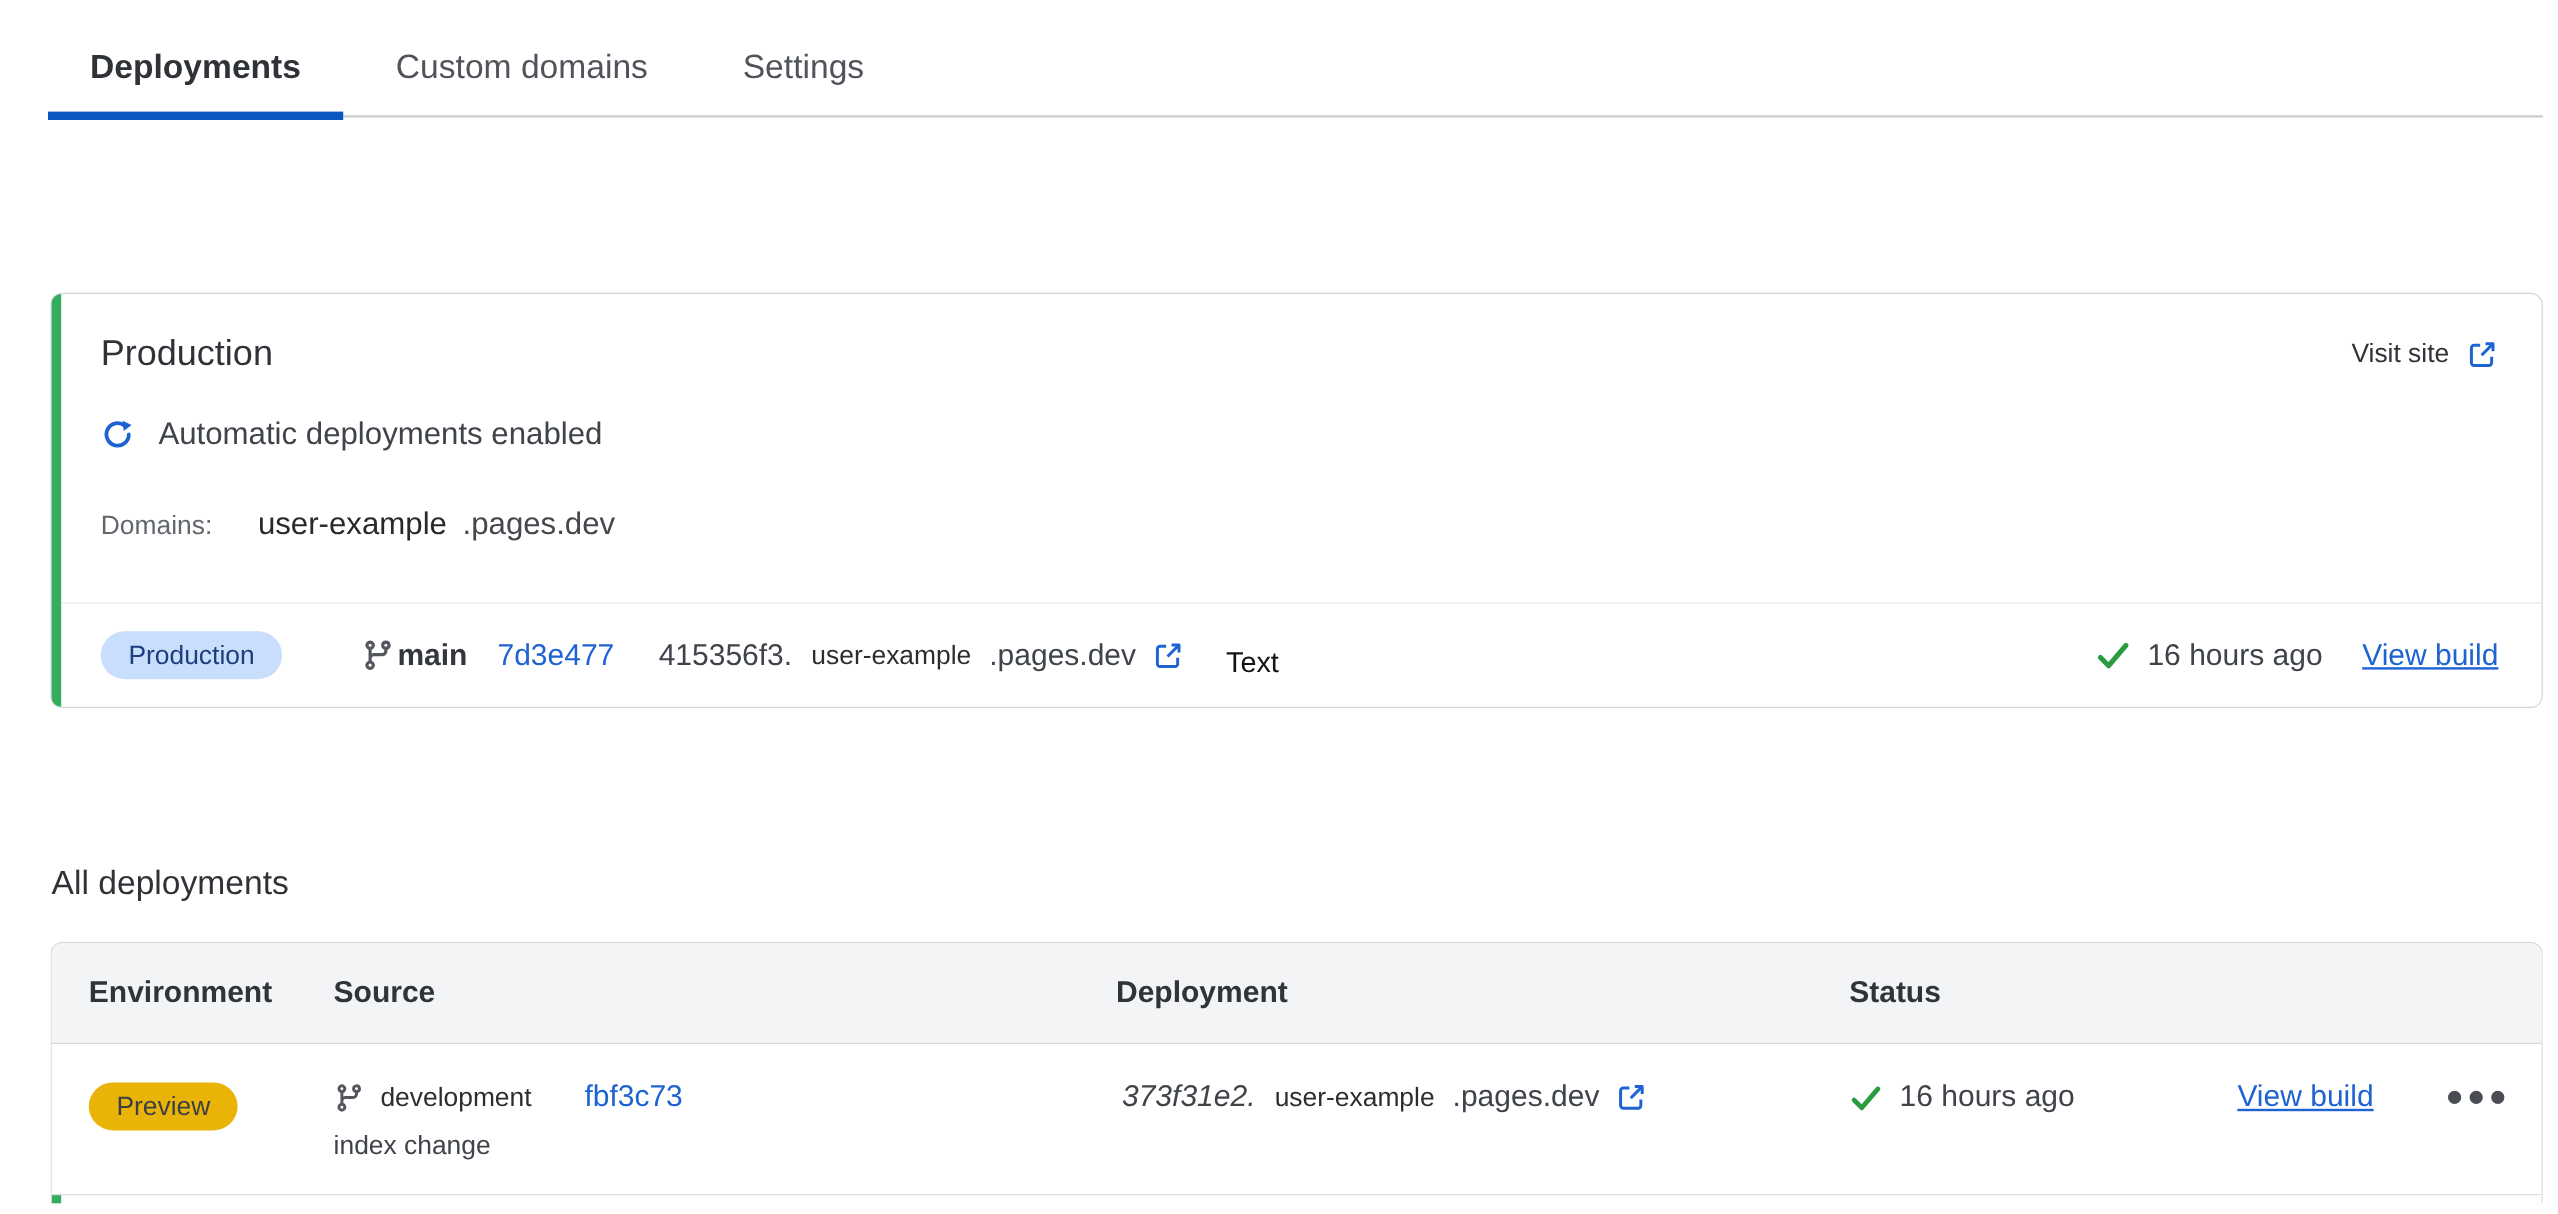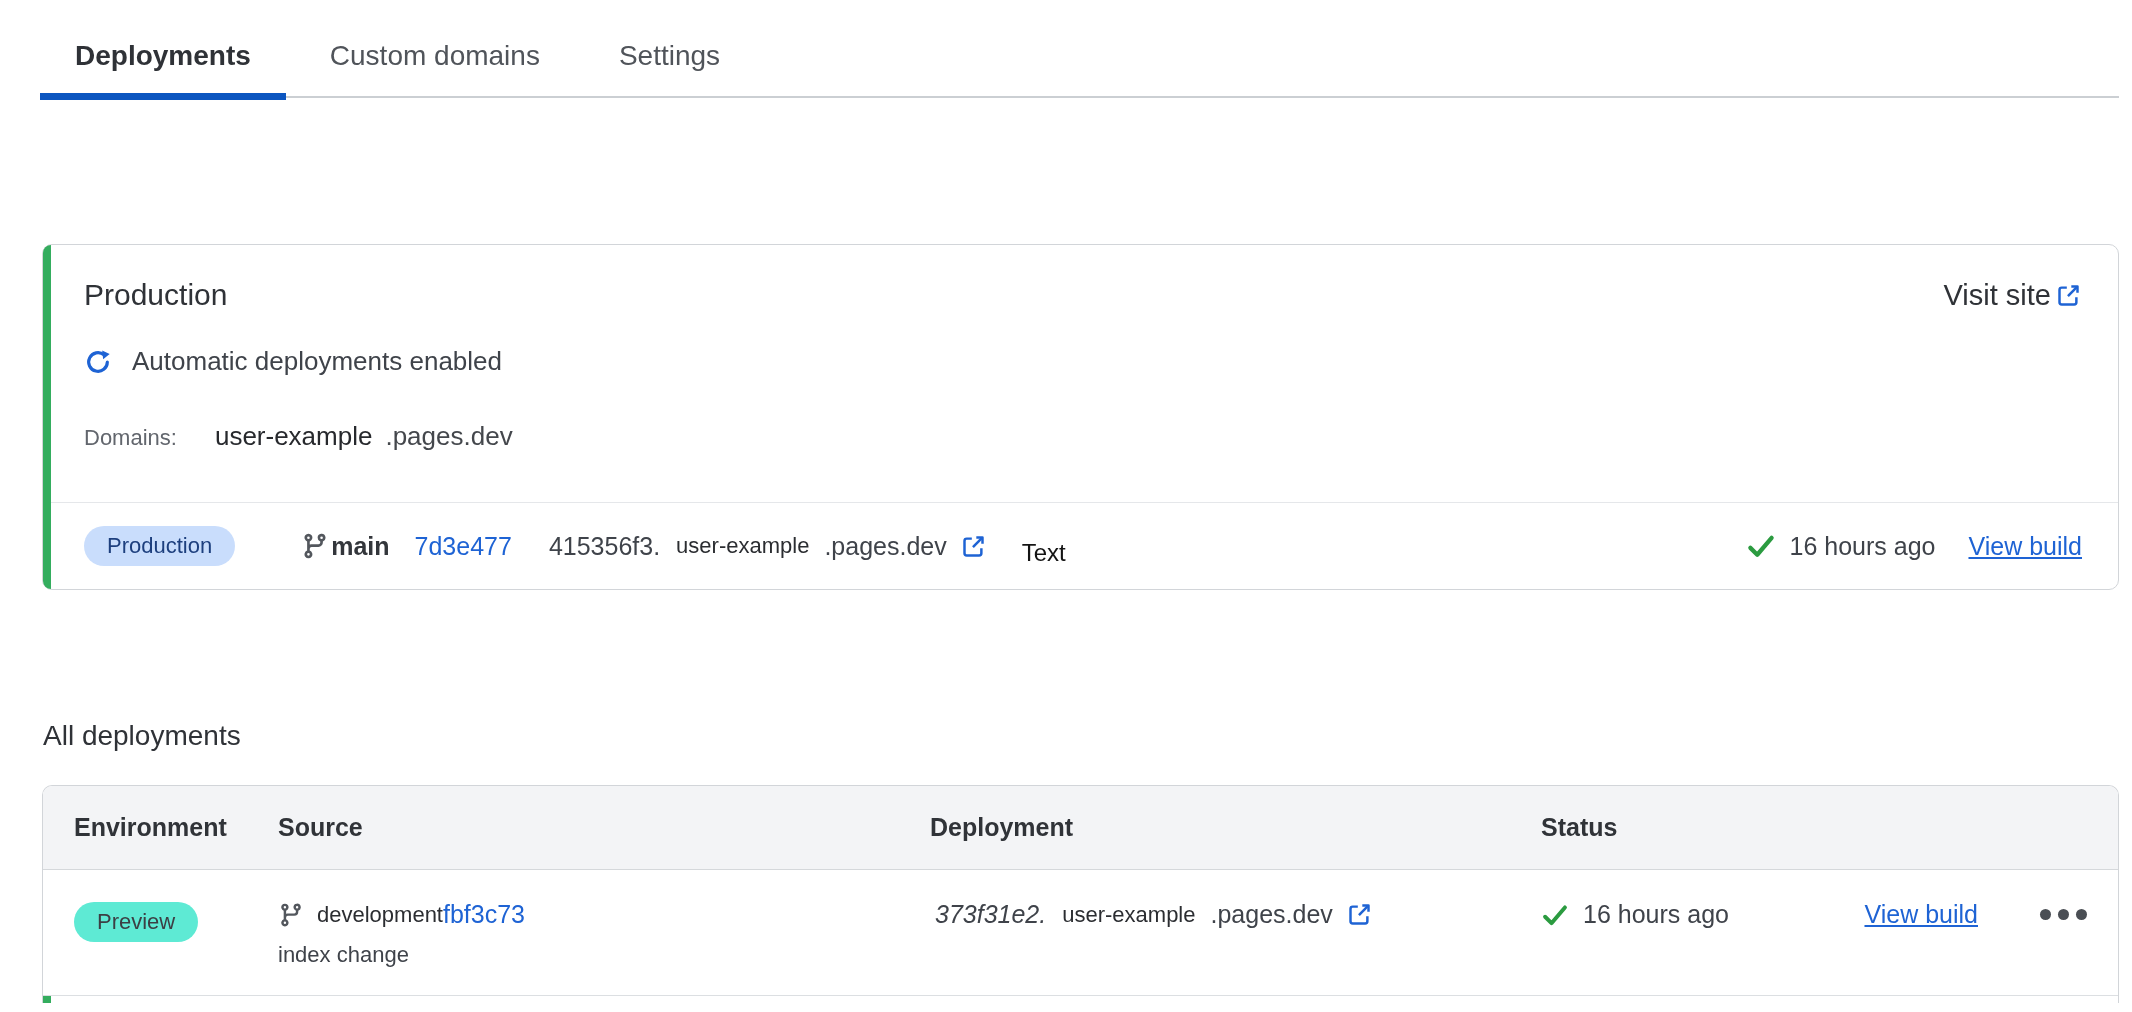--- a/index.html
+++ b/index.html
@@ -51,22 +51,22 @@
     position: absolute;
     left: 0; top: 0; bottom: 0;
     width: 8px;
     background: #34ad5e;
     border-radius: 9px 0 0 9px;
   }
   .card-inner { padding: 33px 36px 0 41px; }
   .card-header { display: flex; justify-content: space-between; align-items: center; }
   .card-title { font-size: 30px; font-weight: 500; color: #2f3237; }
   .visit-link {
-    display: inline-flex; align-items: center; gap: 4px;
-    font-size: 29px; font-weight: 500; color: #2f3237;
+    display: inline-flex; align-items: center; gap: 14px;
+    font-size: 22px; font-weight: 500; color: #2f3237;
     cursor: pointer; text-decoration: none;
   }
   .auto-row {
     display: flex; align-items: center; gap: 20px;
     margin-top: 34px;
     font-size: 26px; color: #3f434a;
   }
   .domains-row { display: flex; align-items: baseline; margin-top: 44px; }
   .domains-label { font-size: 22px; color: #62666d; }
   .domain-name  { font-size: 26px; color: #27292d; margin-left: 38px; }
@@ -81,21 +81,21 @@
     padding: 0 36px 0 33px;
   }
 
   .badge {
     display: inline-flex; align-items: center; justify-content: center;
     height: 40px; padding: 0 23px;
     border-radius: 21px;
     font-size: 22px; white-space: nowrap;
   }
   .badge-production { background: #c9ddfc; color: #1d3f7e; }
-  .badge-preview   { background: #5eead4; color: #3c3f44; }
+  .badge-preview   { background: #eab308; color: #3c3f44; }
 
   .branch-name { font-size: 25px; font-weight: 700; color: #33363b; margin-left: 2px; }
   .link-blue { color: #1e63d4; text-decoration: none; cursor: pointer; }
   .commit-link { font-size: 25px; margin-left: 25px; }
   .deploy-url { display: inline-flex; align-items: center; cursor: pointer; }
   .deploy-id   { font-size: 25px; color: #3f434a; margin-left: 37px; }
   .deploy-name { font-size: 22px; color: #2b2d31; margin-left: 16px; }
   .deploy-sfx  { font-size: 25px; color: #3f434a; margin-left: 15px; }
   .ext-icon { margin-left: 13px; display: inline-flex; }
   .note-text { font-size: 24px; color: #141414; margin-left: 35px; transform: translateY(7px); }
@@ -132,21 +132,21 @@
     display: grid;
     grid-template-columns: 204px 652px 611px 1fr;
     padding-left: 31px;
     height: 126px;
     border-bottom: 1px solid #dcdfe2;
   }
   .cell-env { padding-top: 32px; }
   .cell-source { padding-top: 30px; }
   .source-line1 { display: flex; align-items: center; }
   .source-branch { font-size: 22px; color: #2b2d31; margin-left: 13px; }
-  .source-commit { font-size: 25px; }
+  .source-commit { font-size: 25px; margin-left: 44px; }
   .source-line2 { font-size: 22px; color: #3f434a; margin-top: 13px; }
   .cell-deploy { padding-top: 30px; display: flex; align-items: center; align-self: start; }
   .cell-deploy .deploy-id { margin-left: 5px; font-style: italic; }
   .cell-status {
     padding-top: 30px; padding-right: 31px;
     display: flex; align-items: center; align-self: start;
   }
   .cell-status .time-text { margin-left: 14px; }
   .cell-status .view-build { margin-left: auto; }
   .menu-dots {

